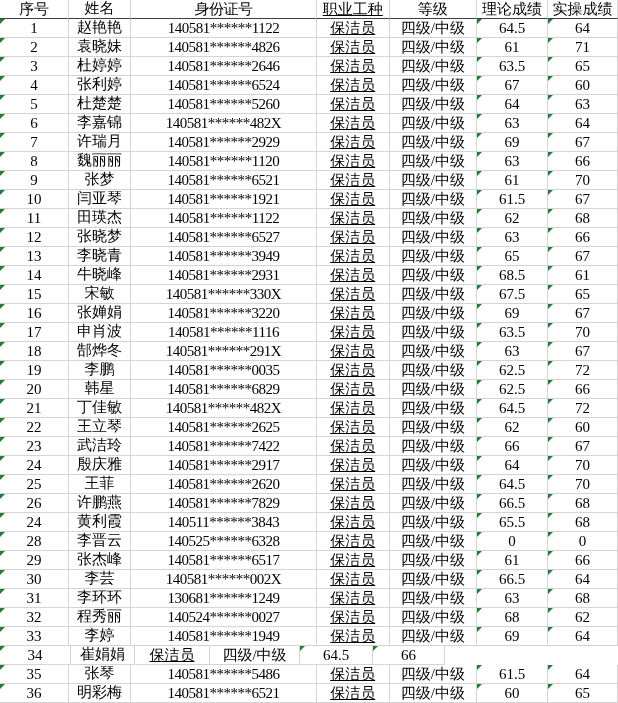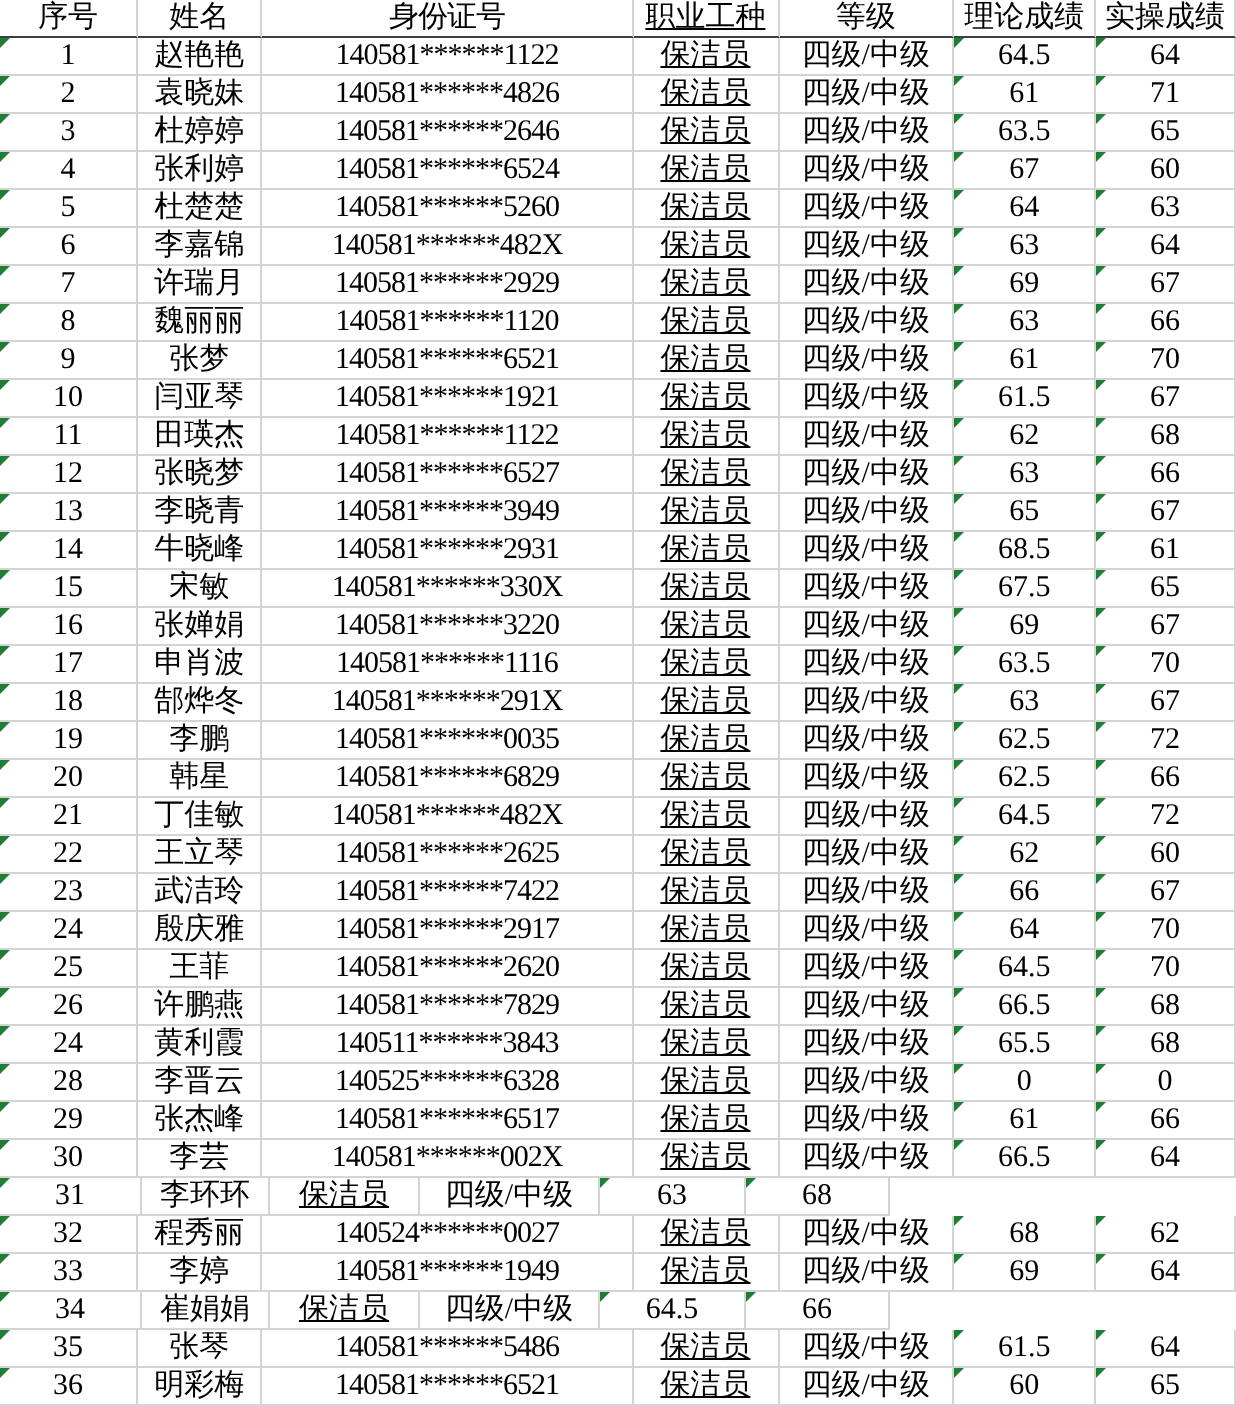--- a/index.html
+++ b/index.html
@@ -347,20 +347,21 @@
     <div class="cell c2">140581******002X</div>
     <div class="cell c3">保洁员</div>
     <div class="cell c4">四级/中级</div>
     <div class="cell c5 tri">66.5</div>
     <div class="cell c6 tri">64</div>
   </div>
 
   <div class="row">
     <div class="cell c0 tri">31</div>
     <div class="cell c1">李环环</div>
+    <div class="cell c2">130681******1249</div>
     <div class="cell c3">保洁员</div>
     <div class="cell c4">四级/中级</div>
     <div class="cell c5 tri">63</div>
     <div class="cell c6 tri">68</div>
   </div>
 
   <div class="row">
     <div class="cell c0 tri">32</div>
     <div class="cell c1">程秀丽</div>
     <div class="cell c2">140524******0027</div>

